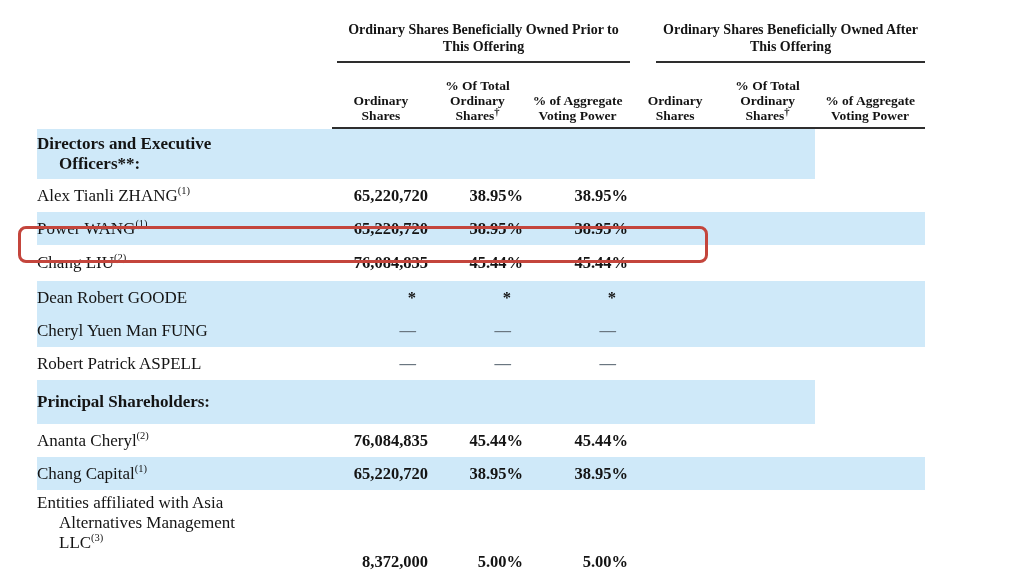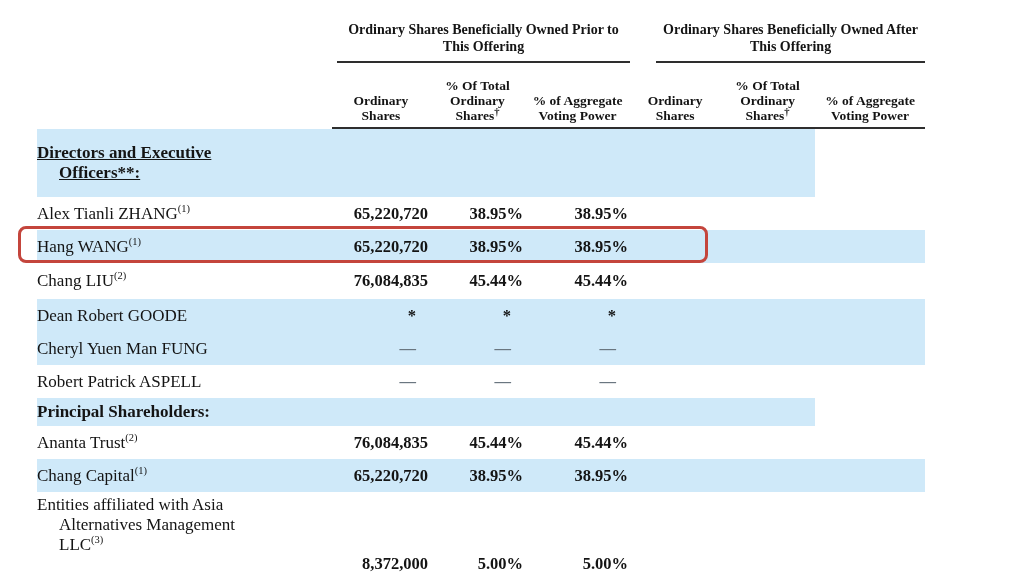--- a/index.html
+++ b/index.html
@@ -40,22 +40,22 @@
   .colhead .inner{
     display:inline-block;
     padding:0 5px 4px 5px;
     border-bottom:2px solid var(--rule-dark);
   }
   sup{font-size:10.5px;line-height:0;}
 
   tbody td{font-size:17px;vertical-align:middle;padding:0;}
   tr.blue{background:var(--stripe-blue);}
   tr.data{height:33px;}
-  tr.section{height:68px;text-decoration:underline;}
-  tr.section2{height:28px;}
+  tr.section{height:50px;}
+  tr.section2{height:44px;}
   tr.hl{height:36px;}
   tr.last{height:92px;}
   tr.section td, tr.section2 td{font-weight:bold;}
   td.name{text-align:left;}
   .name-inner{
     display:block;width:240px;
     padding-left:22px;text-indent:-22px;
   }
   td.val{text-align:right;padding-right:2px;font-size:16.5px;font-weight:bold;}
   td.sym{padding-right:14px;}
@@ -133,21 +133,21 @@
           </td>
         <td class="val">65,220,720</td>
         <td class="val">38.95%</td>
         <td class="val">38.95%</td>
         <td></td>
           <td></td>
           <td></td>
       </tr>
       <tr class="data blue">
         <td class="name">
-            <span class="name-inner"><span>Hang WANG</span><sup>(1)</sup></span>
+            <span class="name-inner"><span>Power WANG</span><sup>(1)</sup></span>
           </td>
         <td class="val">65,220,720</td>
         <td class="val">38.95%</td>
         <td class="val">38.95%</td>
         <td></td>
           <td></td>
           <td></td>
       </tr>
       <tr class="data hl">
         <td class="name">
@@ -198,21 +198,21 @@
             <span class="name-inner"><span>Principal Shareholders:</span></span>
           </td>
         <td></td>
           <td></td>
           <td></td>
           <td></td>
           <td></td>
       </tr>
       <tr class="data">
         <td class="name">
-            <span class="name-inner"><span>Ananta Trust</span><sup>(2)</sup></span>
+            <span class="name-inner"><span>Ananta Cheryl</span><sup>(2)</sup></span>
           </td>
         <td class="val">76,084,835</td>
         <td class="val">45.44%</td>
         <td class="val">45.44%</td>
         <td></td>
           <td></td>
           <td></td>
       </tr>
       <tr class="data blue">
         <td class="name">

